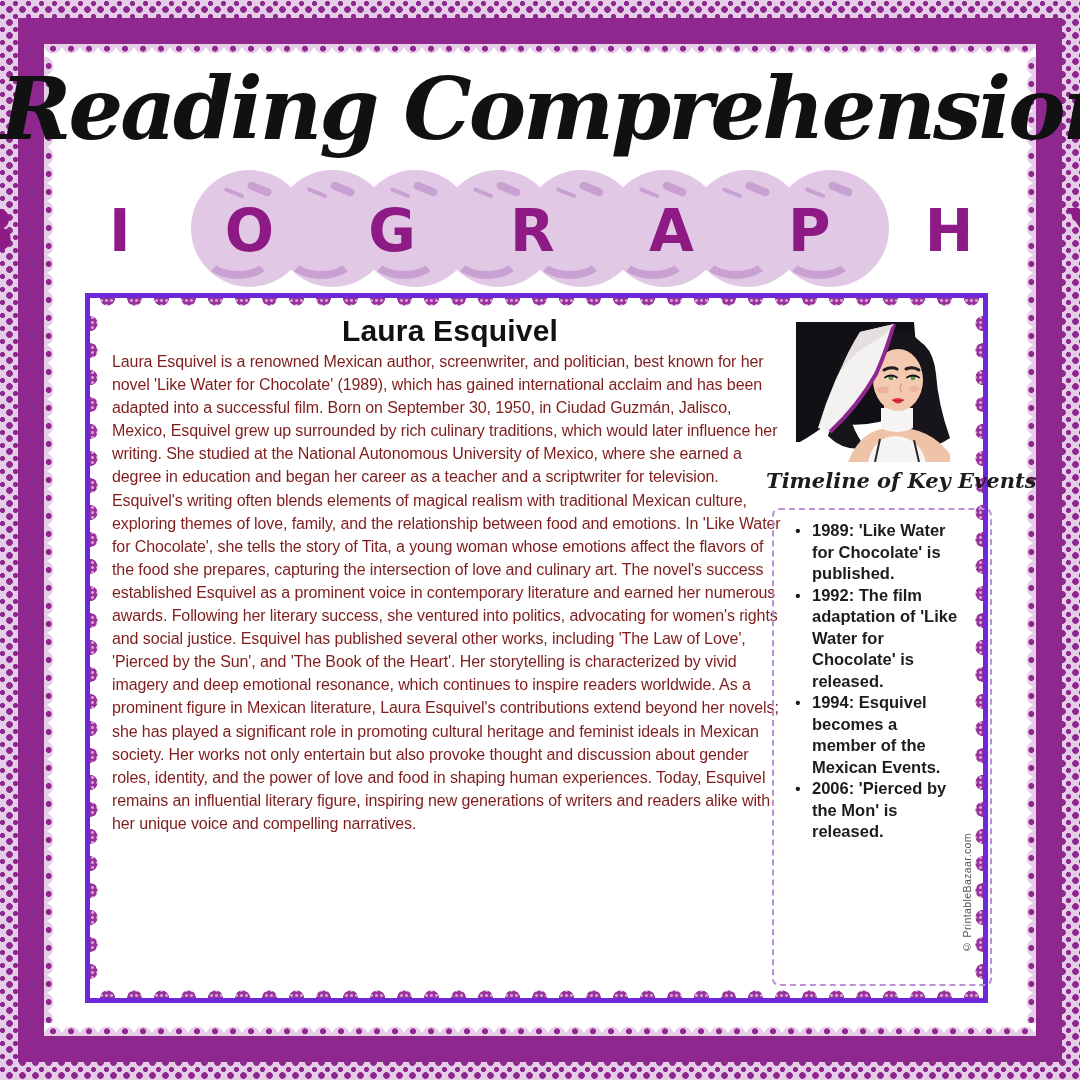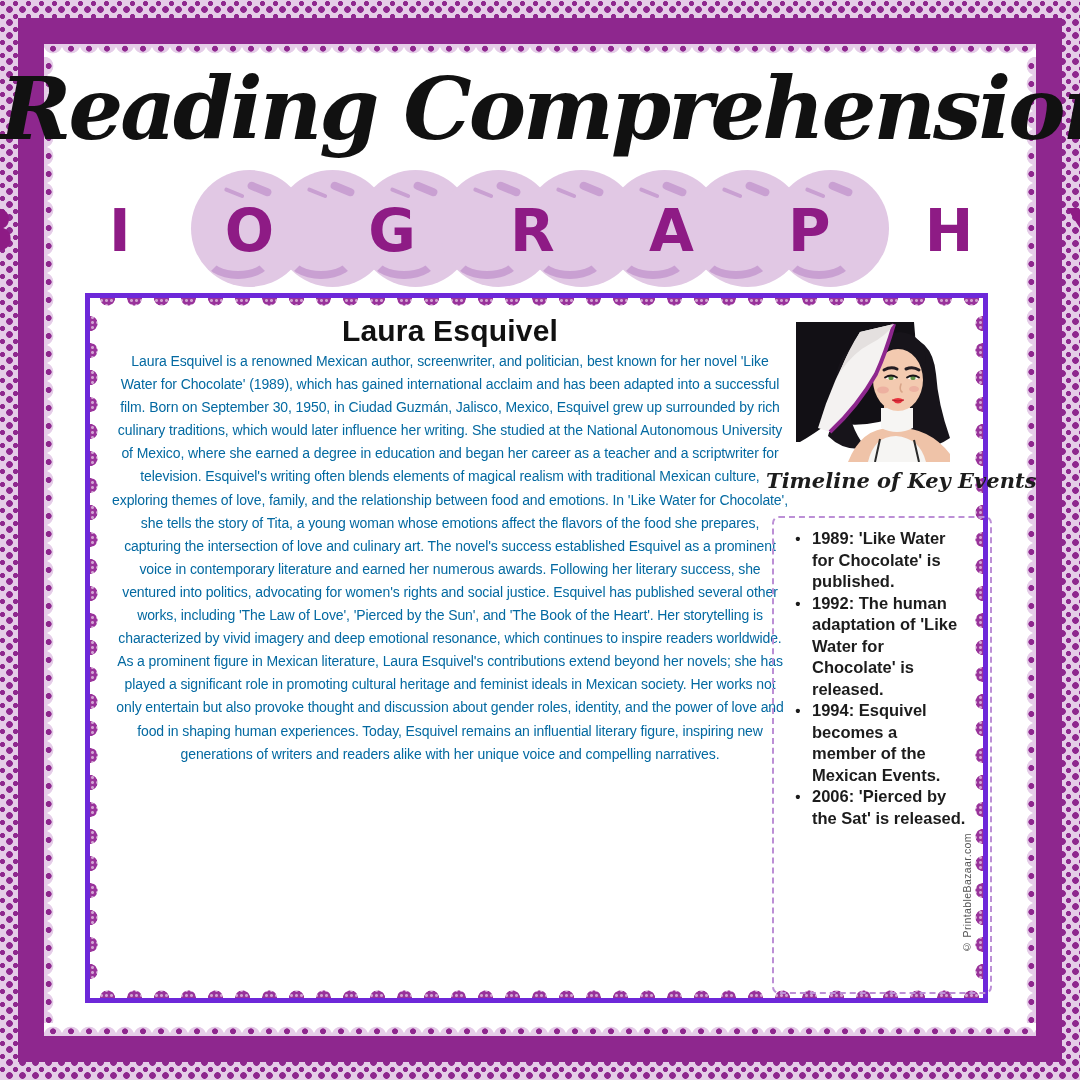--- a/index.html
+++ b/index.html
@@ -81,31 +81,31 @@
     background-size:5px 5px, 10px 27px; }
   .lace-right { right:0; top:12px; bottom:12px; width:10px;
     background-image:
       radial-gradient(circle, rgba(255,255,255,0.55) 1.2px, transparent 1.7px),
       radial-gradient(circle at 100% 50%, #99339b 7.2px, transparent 7.9px);
     background-size:5px 5px, 10px 27px; }
 
   .passage-heading { position:absolute; top:16px; left:22px; width:676px; text-align:center;
     font-size:30px; font-weight:800; color:#111; letter-spacing:0.2px; }
   .passage-body { position:absolute; top:52px; left:22px; width:676px;
-    font-size:14px; line-height:23.1px; color:#0369a1; letter-spacing:-0.1px;
-    text-align:center; }
+    font-size:16px; line-height:23.1px; color:#7f1d1d; letter-spacing:-0.1px;
+    text-align:left; }
 
   .portrait { position:absolute; left:706px; top:24px; width:168px; height:140px;
     background:#fdfdfd; }
 
   .timeline-title { position:absolute; left:676px; top:170px; width:234px; text-align:center;
     font-family:"DejaVu Serif", serif; font-style:italic; font-weight:bold;
     font-size:21px; color:#1c1c1c; white-space:nowrap; }
 
-  .timeline-box { position:absolute; left:682px; top:218px; width:220px; height:478px;
+  .timeline-box { position:absolute; left:682px; top:210px; width:220px; height:478px;
     border:2px dashed #bc8fd6; border-radius:7px; padding:10px 24px 10px 10px; }
   .timeline-list { list-style:none; }
   .timeline-list li { display:flex; font-size:16.5px; font-weight:bold;
     line-height:21.5px; color:#1c1c1c; }
   .timeline-list li::before { content:"\2022"; width:28px; flex:0 0 28px;
     text-align:center; font-size:15px; }
   .timeline-list li span { flex:1; }
 
   .copyright { position:absolute; right:10px; bottom:45px;
     writing-mode:vertical-rl; transform:rotate(180deg);
@@ -193,27 +193,27 @@
     </svg>
 
     <div class="timeline-title">Timeline of Key Events</div>
 
     <div class="timeline-box">
       <ul class="timeline-list">
         <li>
             <span>1989: 'Like Water for Chocolate' is published.</span>
           </li>
         <li>
-            <span>1992: The human adaptation of 'Like Water for Chocolate' is released.</span>
+            <span>1992: The film adaptation of 'Like Water for Chocolate' is released.</span>
           </li>
         <li>
             <span>1994: Esquivel becomes a member of the Mexican Events.</span>
           </li>
         <li>
-            <span>2006: 'Pierced by the Sat' is released.</span>
+            <span>2006: 'Pierced by the Mon' is released.</span>
           </li>
       </ul>
     </div>
 
     <div class="copyright">© PrintableBazaar.com</div>
   </div>
 
 </div>
 
 </body></html>

